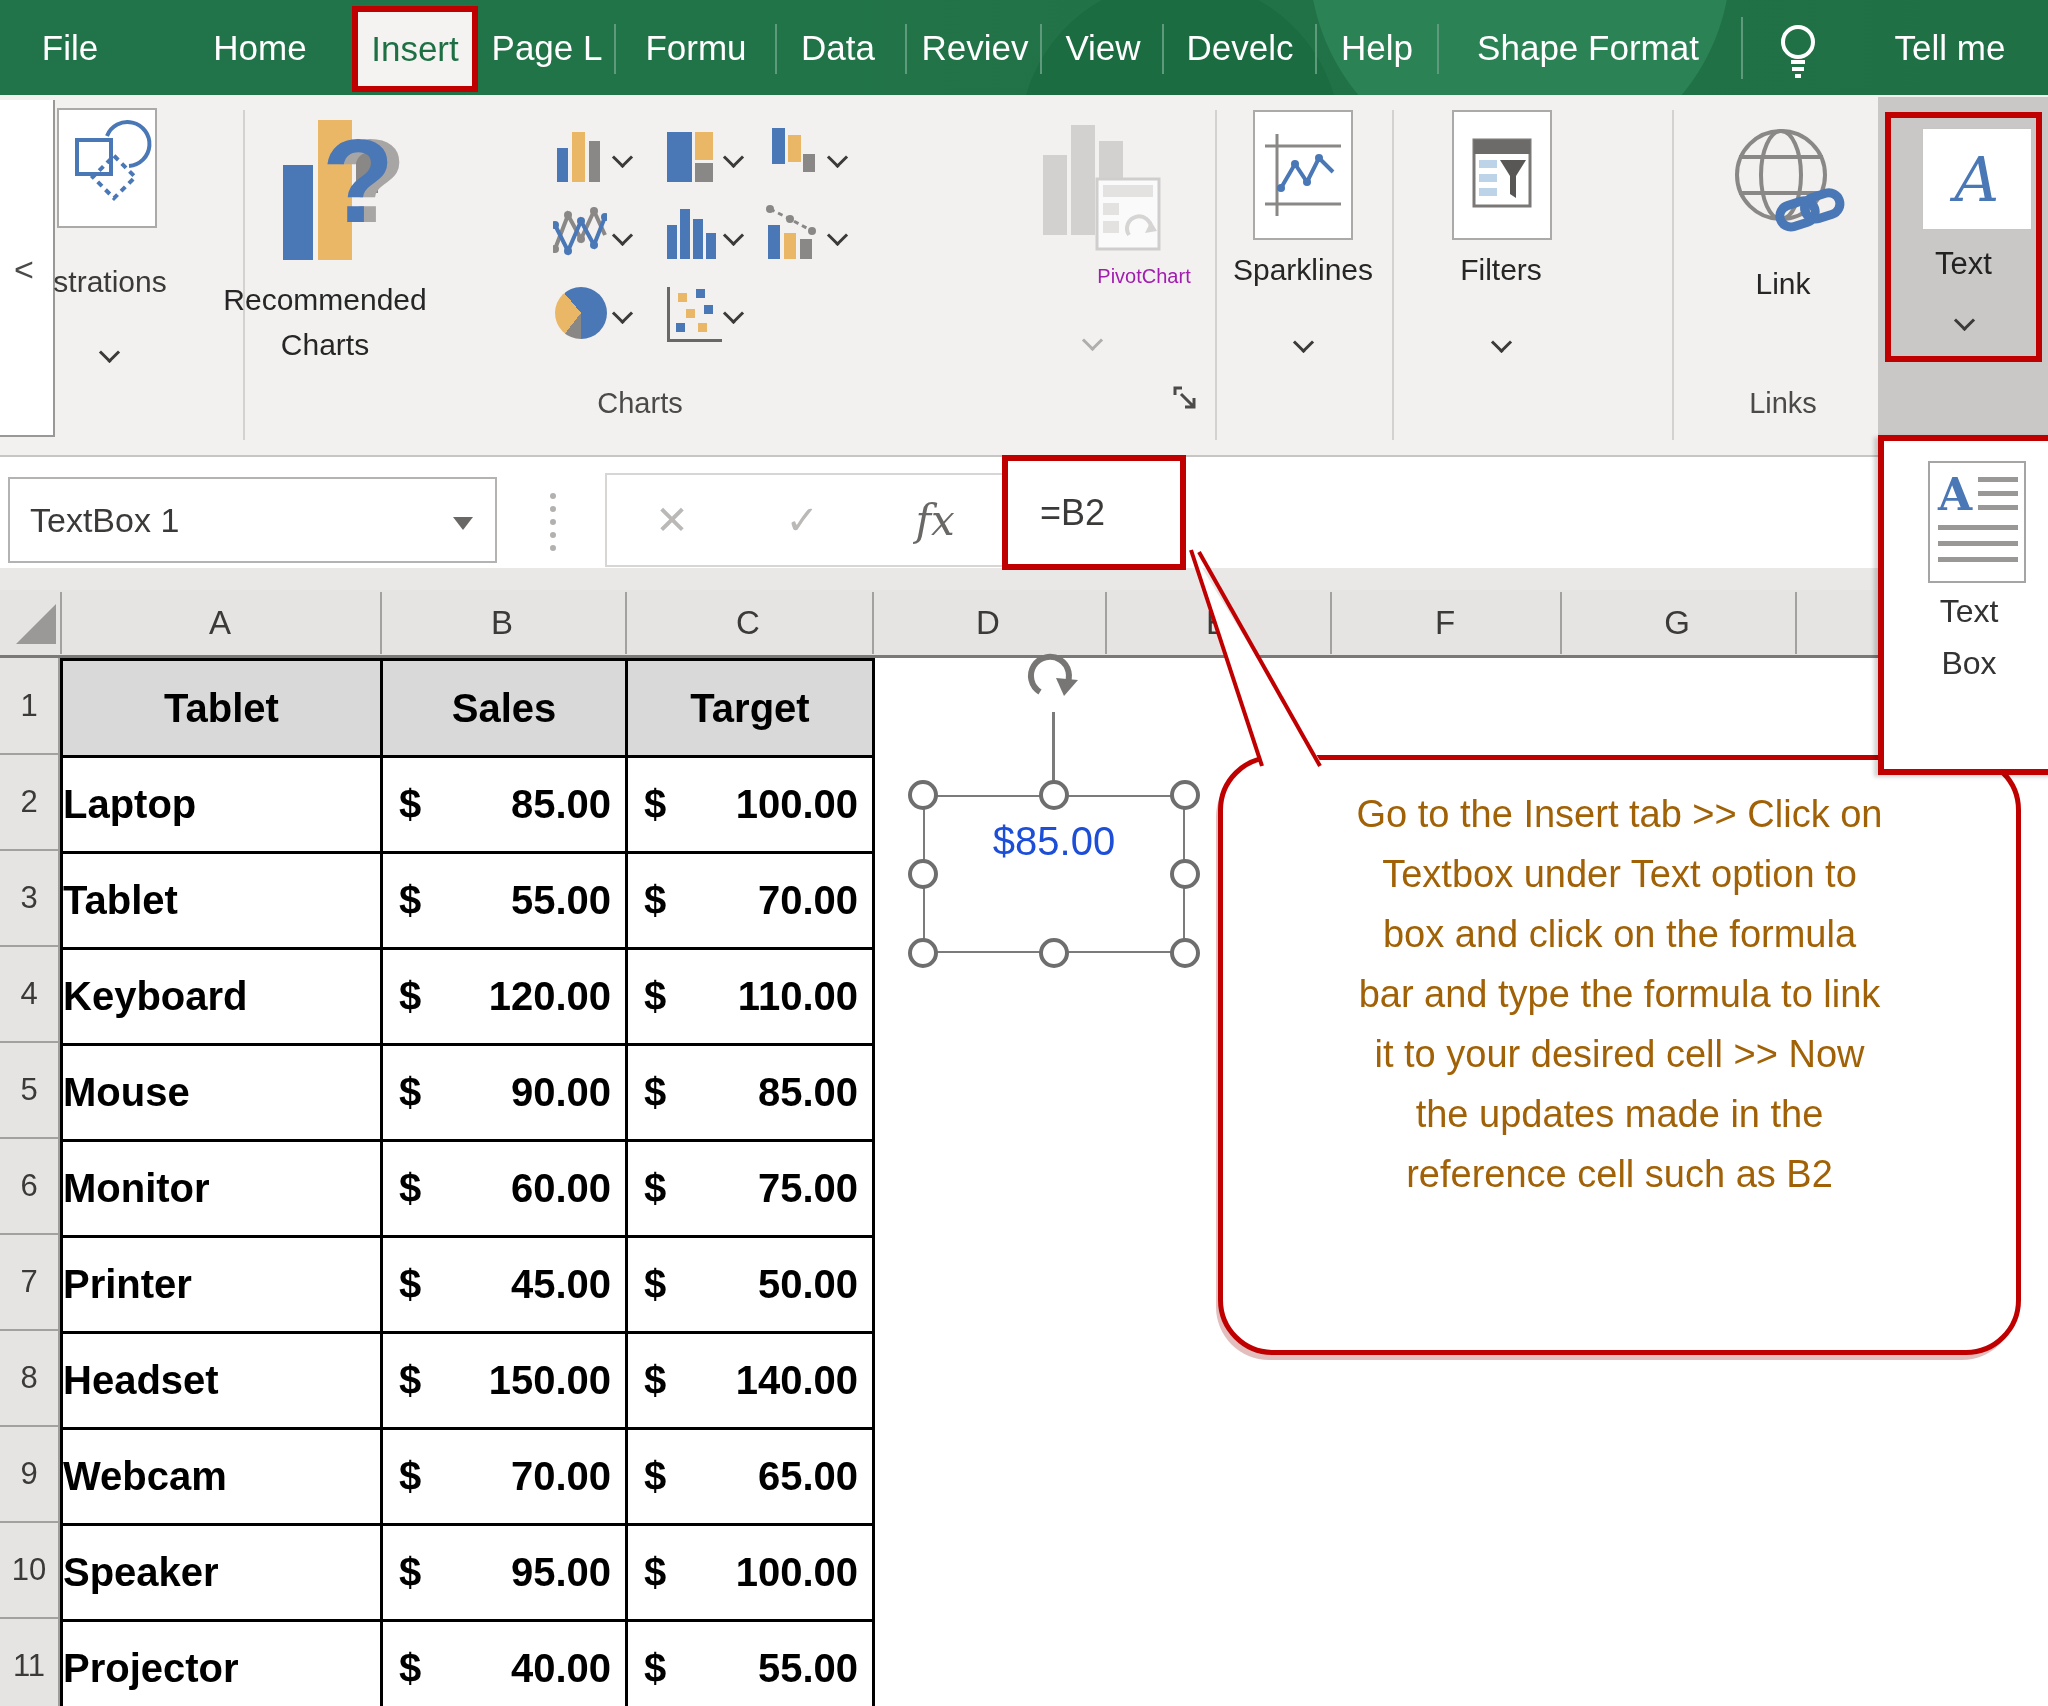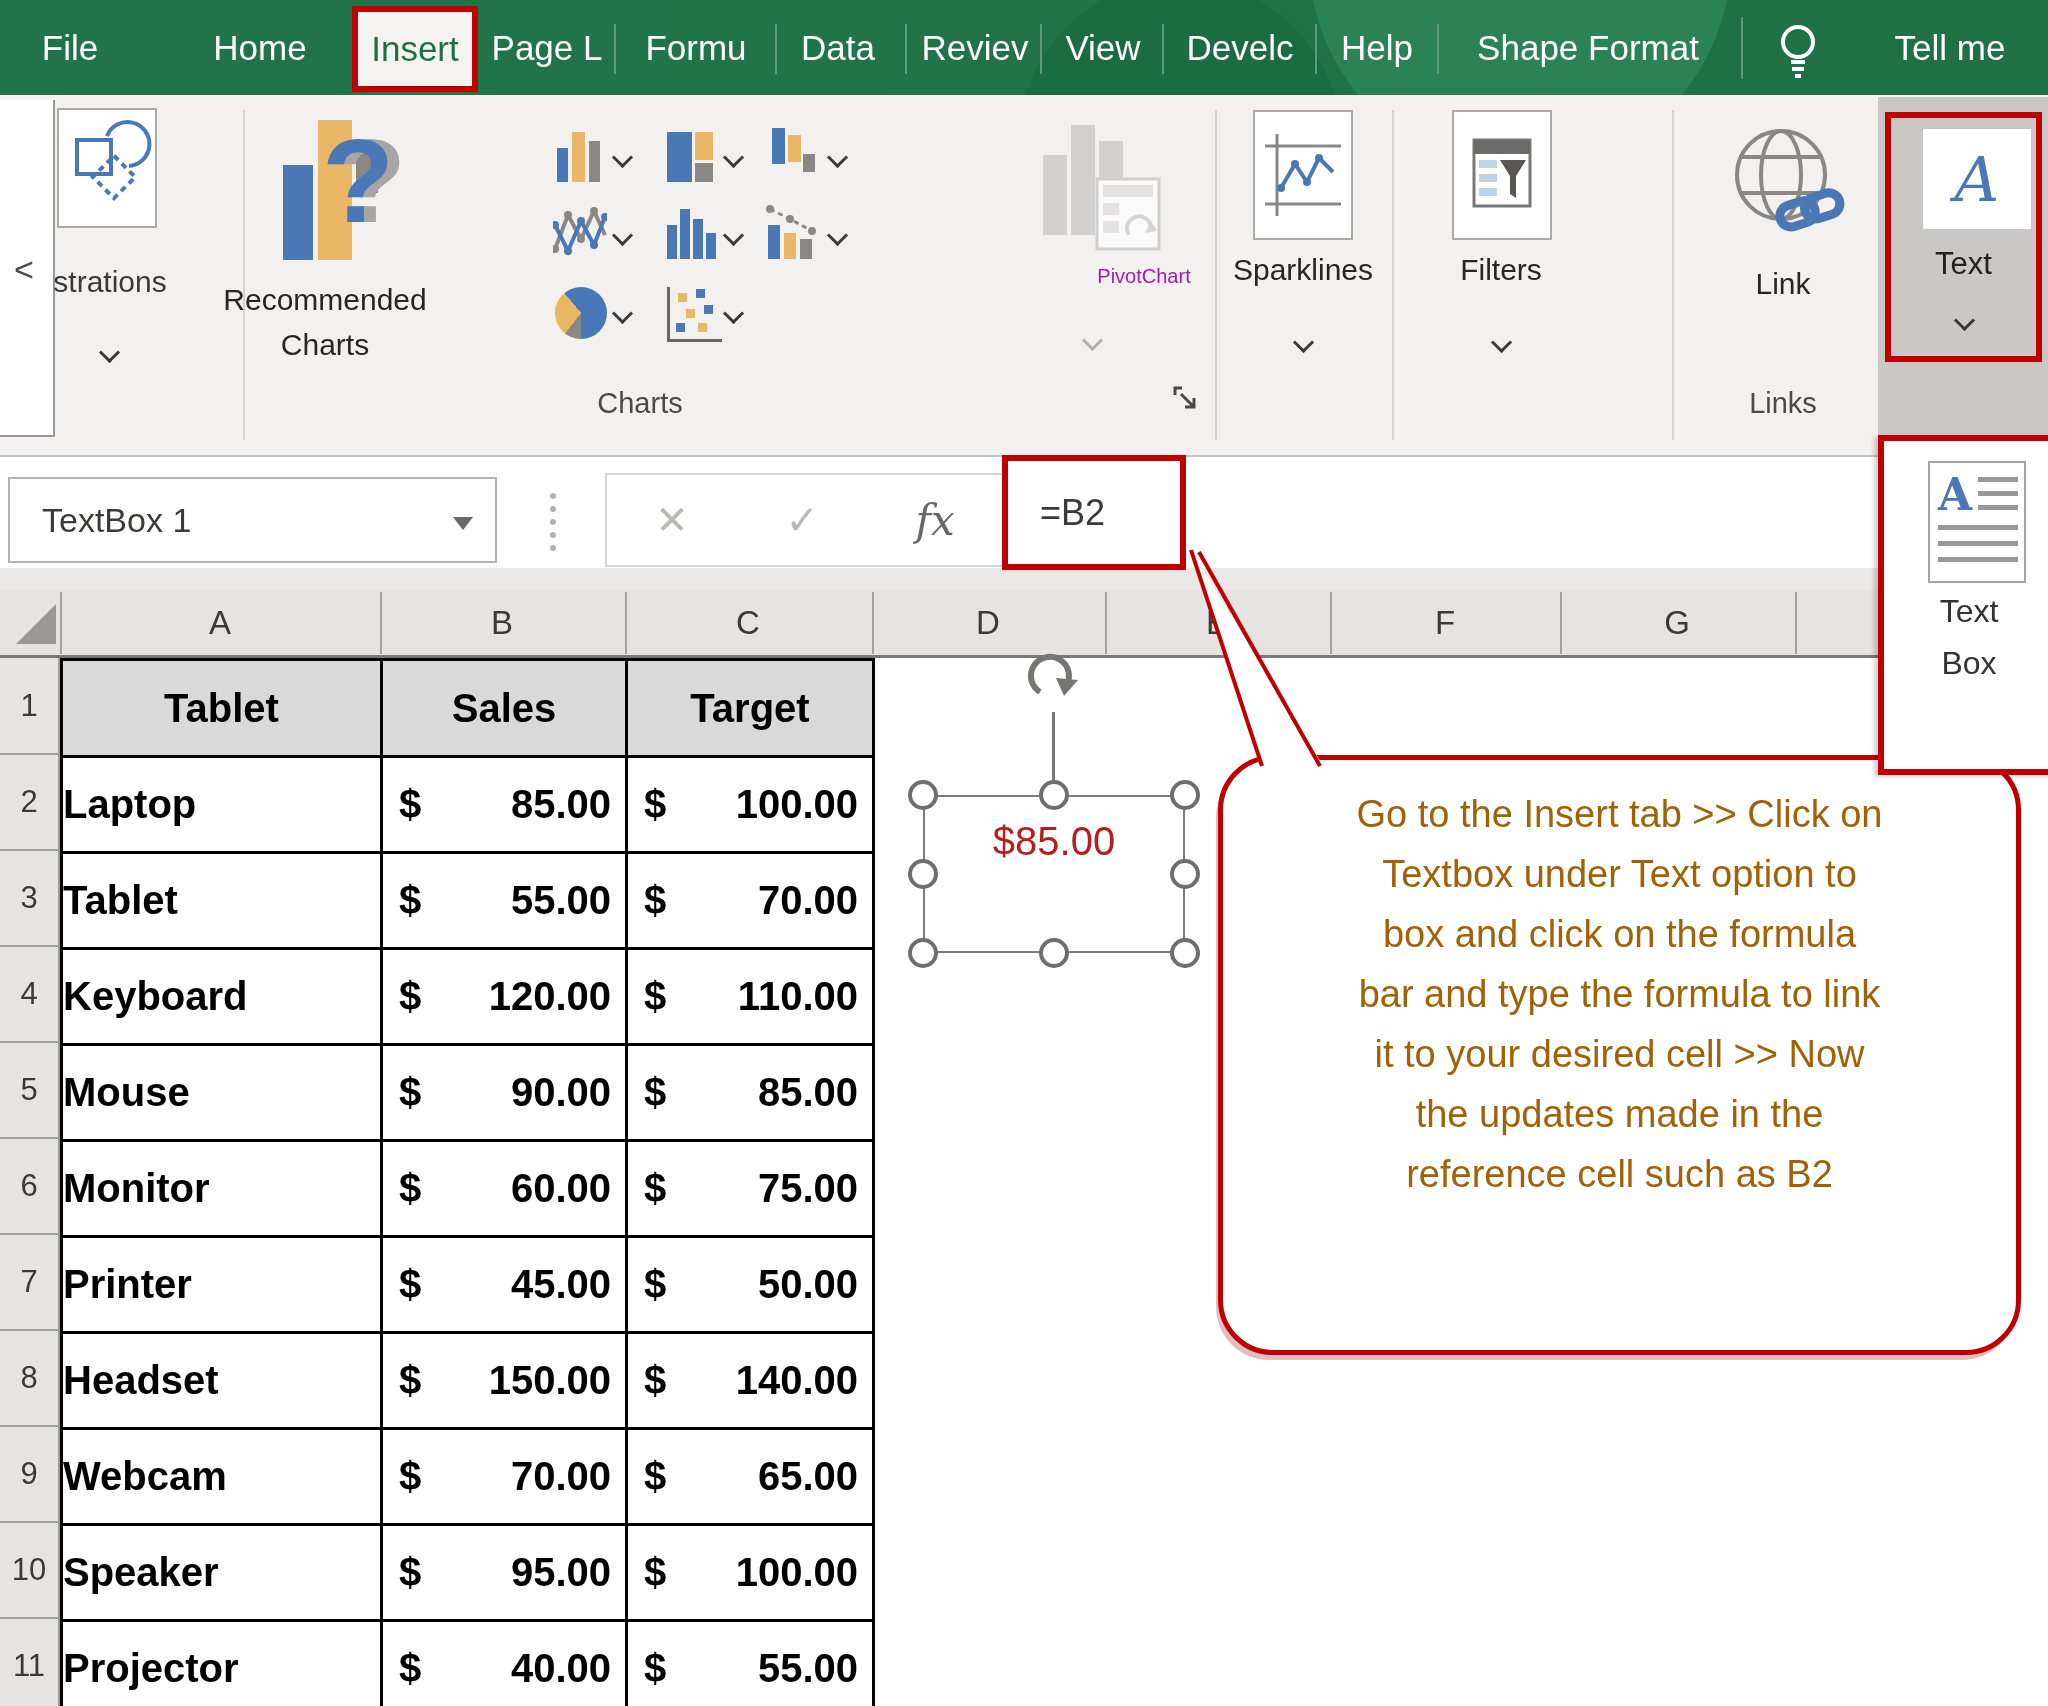--- a/index.html
+++ b/index.html
@@ -23,21 +23,21 @@
   .icon-box{position:absolute;background:#fff;border:2px solid #abaaa8;box-sizing:border-box;}
   .glabel{position:absolute;transform:translateX(-50%);font-size:29px;color:#4b4a49;white-space:nowrap;}
   .blabel{position:absolute;transform:translateX(-50%);font-size:30px;color:#262626;white-space:nowrap;}
   .chev{position:absolute;width:12px;height:12px;border-right:3px solid #3b3a39;border-bottom:3px solid #3b3a39;
         transform:rotate(45deg);}
   .chev.dim{border-color:#b0aeac;}
   .bar{position:absolute;}
   
   #fbar{left:0;top:457px;width:2048px;height:111px;background:#fff;}
   #namebox{position:absolute;left:8px;top:20px;width:489px;height:86px;background:#fff;
-     border:2px solid #b5b3b1;box-sizing:border-box;display:flex;align-items:center;padding-left:12px;}
+     border:2px solid #b5b3b1;box-sizing:border-box;display:flex;align-items:center;}
   #namebox .nb-text{margin-left:20px;font-size:34px;color:#3b3a39;}
   #nb-arrow{position:absolute;right:22px;top:38px;width:0;height:0;
      border-left:10px solid transparent;border-right:10px solid transparent;border-top:13px solid #6a6866;}
   #fdots{position:absolute;left:550px;top:36px;height:58px;border-left:6px dotted #b3b1af;}
   #fxbox{position:absolute;left:605px;top:16px;width:400px;height:94px;background:#fff;border:2px solid #d8d6d4;
      box-sizing:border-box;display:flex;align-items:center;justify-content:space-around;}
   .fx-cancel,.fx-enter{font-size:40px;color:#bbb9b7;}
   .fx-fx{font-family:"DejaVu Serif",serif;font-style:italic;font-size:42px;color:#6a6866;}
   #b2box{position:absolute;left:1002px;top:-2px;width:184px;height:115px;border:6px solid #c00000;
      box-sizing:border-box;background:#fff;display:flex;align-items:center;z-index:3;}
@@ -58,21 +58,21 @@
   #datatable td{border:3px solid #000;font-size:40px;font-weight:700;color:#000;
      padding:0;overflow:hidden;background:#fff;}
   #datatable tr{height:96px;}
   #datatable tr.hdr{height:97px;}
   #datatable tr.hdr td{background:#d9d9d9;text-align:center;}
   td.prod{padding-left:18px;}
   td.money div{display:flex;justify-content:space-between;padding:0 14px 0 16px;}
   
   #shape-rect{left:923px;top:795px;width:262px;height:158px;border:2px solid #7b7b7b;box-sizing:border-box;z-index:3;
      display:flex;justify-content:center;}
-  #shape-rect span{margin-top:22px;font-size:40px;color:#b91c1c;}
+  #shape-rect span{margin-top:22px;font-size:40px;color:#1d4ed8;}
   .handle{position:absolute;width:30px;height:30px;border:4px solid #6e6e6e;border-radius:50%;
      background:#fff;box-sizing:border-box;z-index:4;}
   #rot-stem{left:1052px;top:712px;width:3px;height:84px;background:#7b7b7b;z-index:3;}
   
   #callout{left:1218px;top:755px;width:803px;height:600px;background:#fff;border:5px solid #c00000;
      border-radius:55px;box-sizing:border-box;z-index:5;box-shadow:-4px 7px 0 -2px rgba(160,40,40,.30);}
   #callout .cl{margin:0 10px;text-align:center;font-size:38px;line-height:60px;color:#a16207;}
   #callout .pad{height:24px;}
   #tailsvg{left:0;top:0;width:2048px;height:1706px;z-index:6;pointer-events:none;}
   

